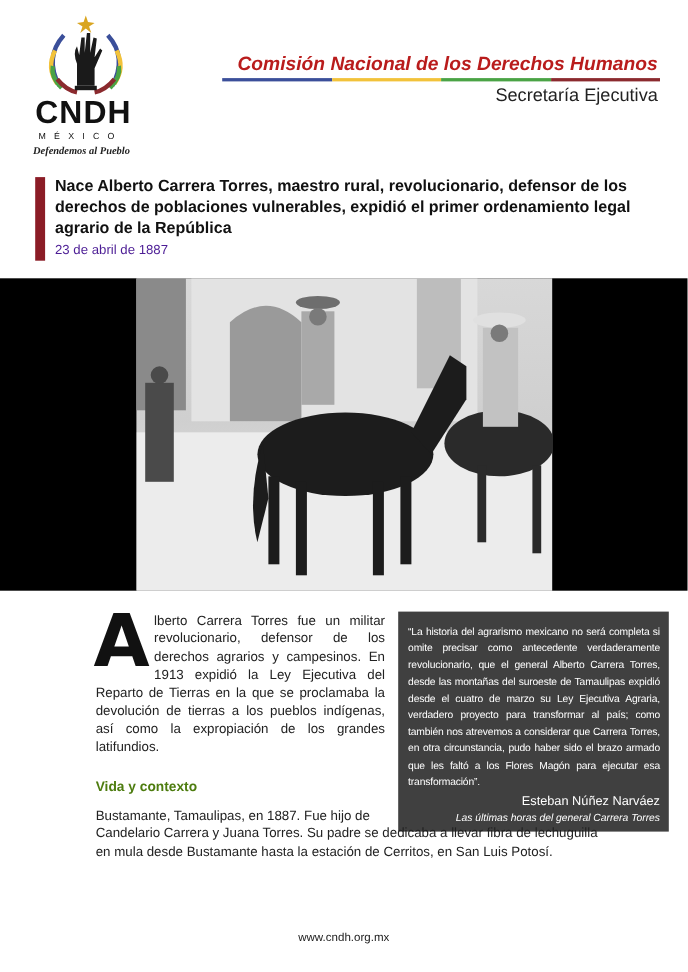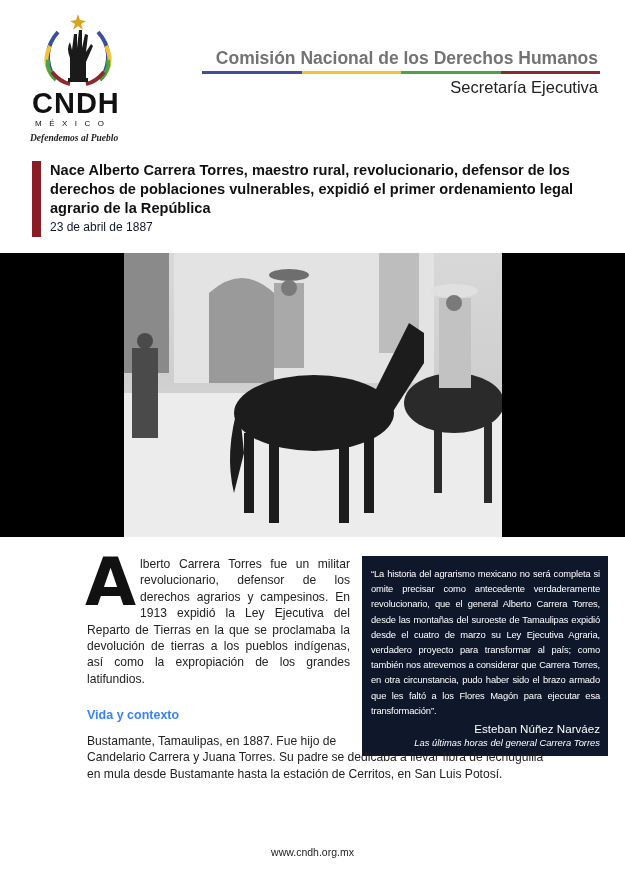--- a/index.html
+++ b/index.html
@@ -6,42 +6,42 @@
   body {
     width: 625px; height: 884px; background: #ffffff; position: relative; overflow: hidden;
     font-family: "Liberation Sans", "DejaVu Sans", sans-serif; color: #1a1a1a;
   }
   .logo { position: absolute; left: 28px; top: 12px; width: 110px; height: 125px; }
   .logo svg { position: absolute; left: 0; top: 0; }
   .logo-cndh { position: absolute; left: 4px; top: 75px; font-weight: 700; font-size: 29px; letter-spacing: 1px; color: #111; text-align: center; }
   .logo-mexico { position: absolute; left: 7px; top: 107px; font-size: 8px; letter-spacing: 7.5px; color: #111; }
   .logo-slogan { position: absolute; left: 2px; top: 121px; font-family: "Liberation Serif", serif; font-style: italic; font-weight: 700; font-size: 9.5px; color: #222; white-space: nowrap; }
 
-  .org-title { position: absolute; right: 27px; top: 48px; font-weight: 700; font-size: 17.5px; color: #737373; white-space: nowrap; }
+  .org-title { position: absolute; right: 27px; top: 48px; font-weight: 700; font-size: 17.5px; color: #b91c1c; white-space: nowrap; font-style: italic; }
   .color-bar { position: absolute; left: 202px; top: 71px; width: 398px; height: 3px; display: flex; }
   .color-bar span { flex: 1; height: 3px; }
   .org-sub { position: absolute; right: 27px; top: 78px; font-size: 16.5px; color: #222; white-space: nowrap; margin-left: 44px; }
 
   .headline-wrap { position: absolute; left: 32px; top: 161px; width: 570px; height: 76px; }
   .accent-bar { position: absolute; left: 0; top: 0; width: 9px; height: 76px; background: #8b1c26; }
   .headline { position: absolute; left: 18px; top: 0; width: 560px; font-weight: 700; font-size: 14.6px; line-height: 19px; color: #111; margin: 0; }
-  .date { position: absolute; left: 18px; top: 59px; font-size: 12px; color: #0f172a; }
+  .date { position: absolute; left: 18px; top: 59px; font-size: 12px; color: #4c1d95; }
 
   .photo-band { position: absolute; left: 0; top: 253px; width: 625px; height: 284px; background: #000; }
   .photo { position: absolute; left: 124px; top: 0; width: 378px; height: 284px; background: linear-gradient(180deg,#d8d8d8 0%,#cfcfcf 45%,#e9e9e9 100%); overflow: hidden; }
   .photo svg { position: absolute; left: 0; top: 0; }
 
   .intro { position: absolute; left: 87px; top: 556px; width: 263px; font-size: 12.1px; line-height: 16.4px; color: #222; text-align: justify; margin: 0; }
   .dropcap { float: left; font-family: "DejaVu Sans", sans-serif; font-weight: 700; font-size: 66px; line-height: 48px; margin: 3px 4px 0 -2px; color: #111; }
 
-  .section-heading { position: absolute; left: 87px; top: 708px; font-weight: 700; font-size: 12.5px; color: #3b82f6; }
+  .section-heading { position: absolute; left: 87px; top: 708px; font-weight: 700; font-size: 12.5px; color: #4d7c0f; }
   .life-text { position: absolute; left: 87px; top: 733px; width: 480px; font-size: 12.1px; line-height: 16.4px; color: #222; margin: 0; }
   .life-text .l { display: block; white-space: nowrap; }
 
-  .quote-box { position: absolute; left: 362px; top: 556px; width: 246px; height: 200px; background: #0f172a; color: #fff; box-sizing: border-box; padding: 10px 8px 0 9px; }
+  .quote-box { position: absolute; left: 362px; top: 556px; width: 246px; height: 200px; background: #404040; color: #fff; box-sizing: border-box; padding: 10px 8px 0 9px; }
   .quote-text { font-size: 9.4px; line-height: 15.2px; text-align: justify; margin: 0; letter-spacing: -0.15px; }
   .quote-author { text-align: right; font-size: 11.6px; margin-top: 4px; }
   .quote-source { text-align: right; font-size: 9.4px; font-style: italic; margin-top: 2px; }
 
   .footer-url { position: absolute; left: 0; width: 625px; top: 846px; text-align: center; font-weight: 400; font-size: 10.5px; color: #222; }
 </style>
 </head>
 <body>
 
 <div class="logo">

